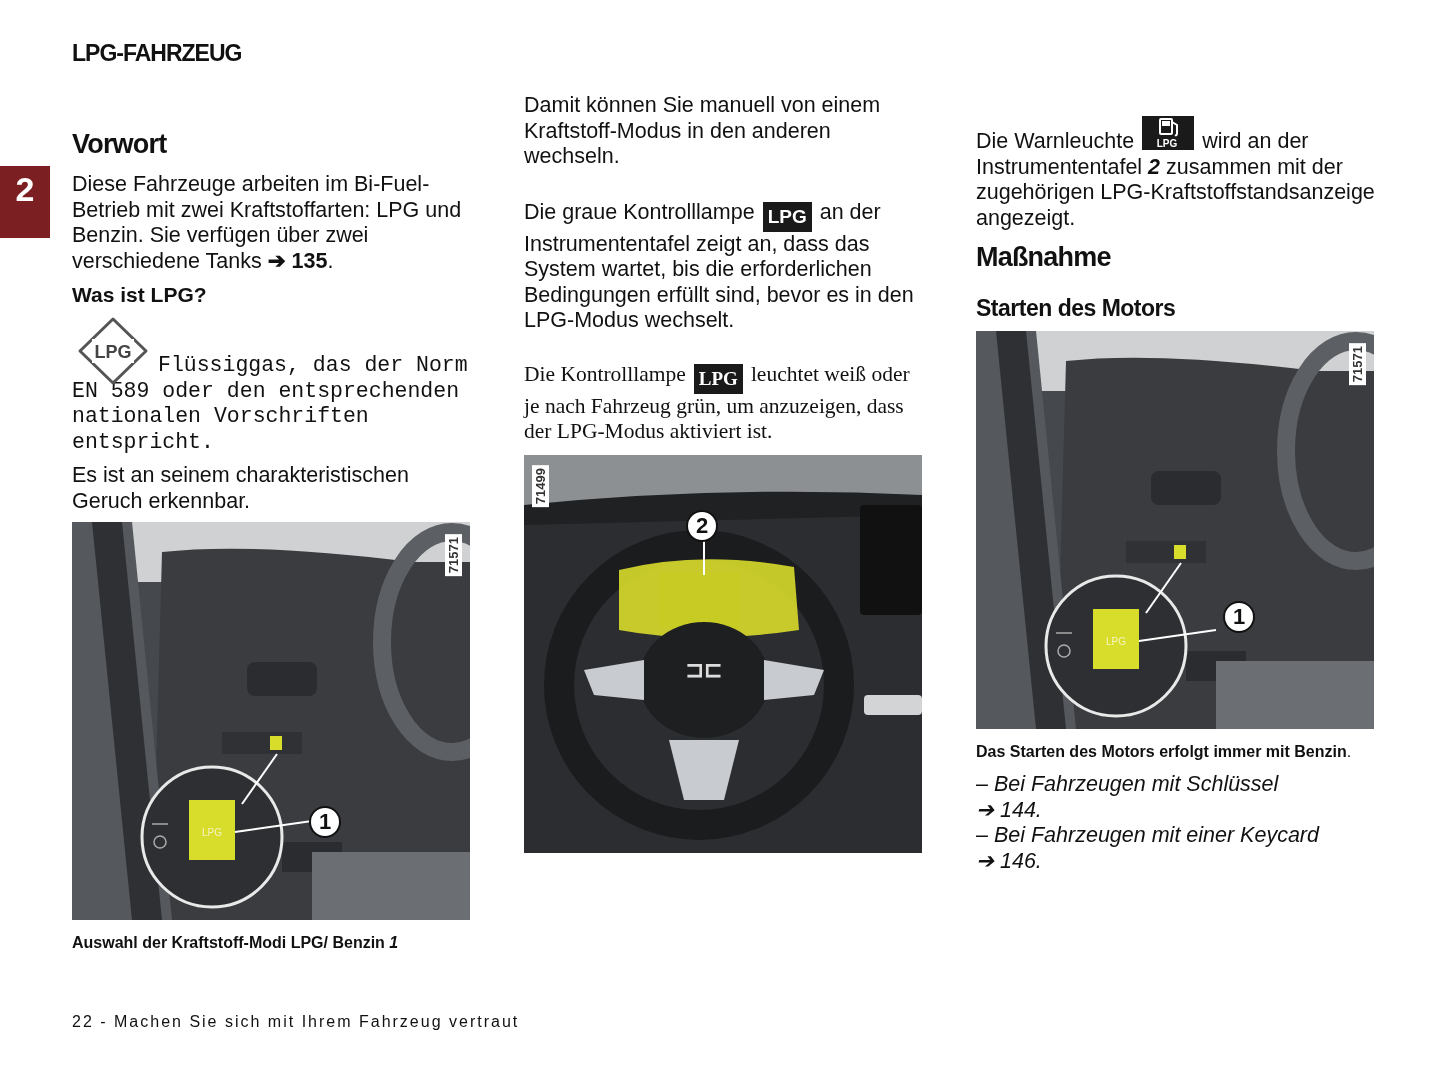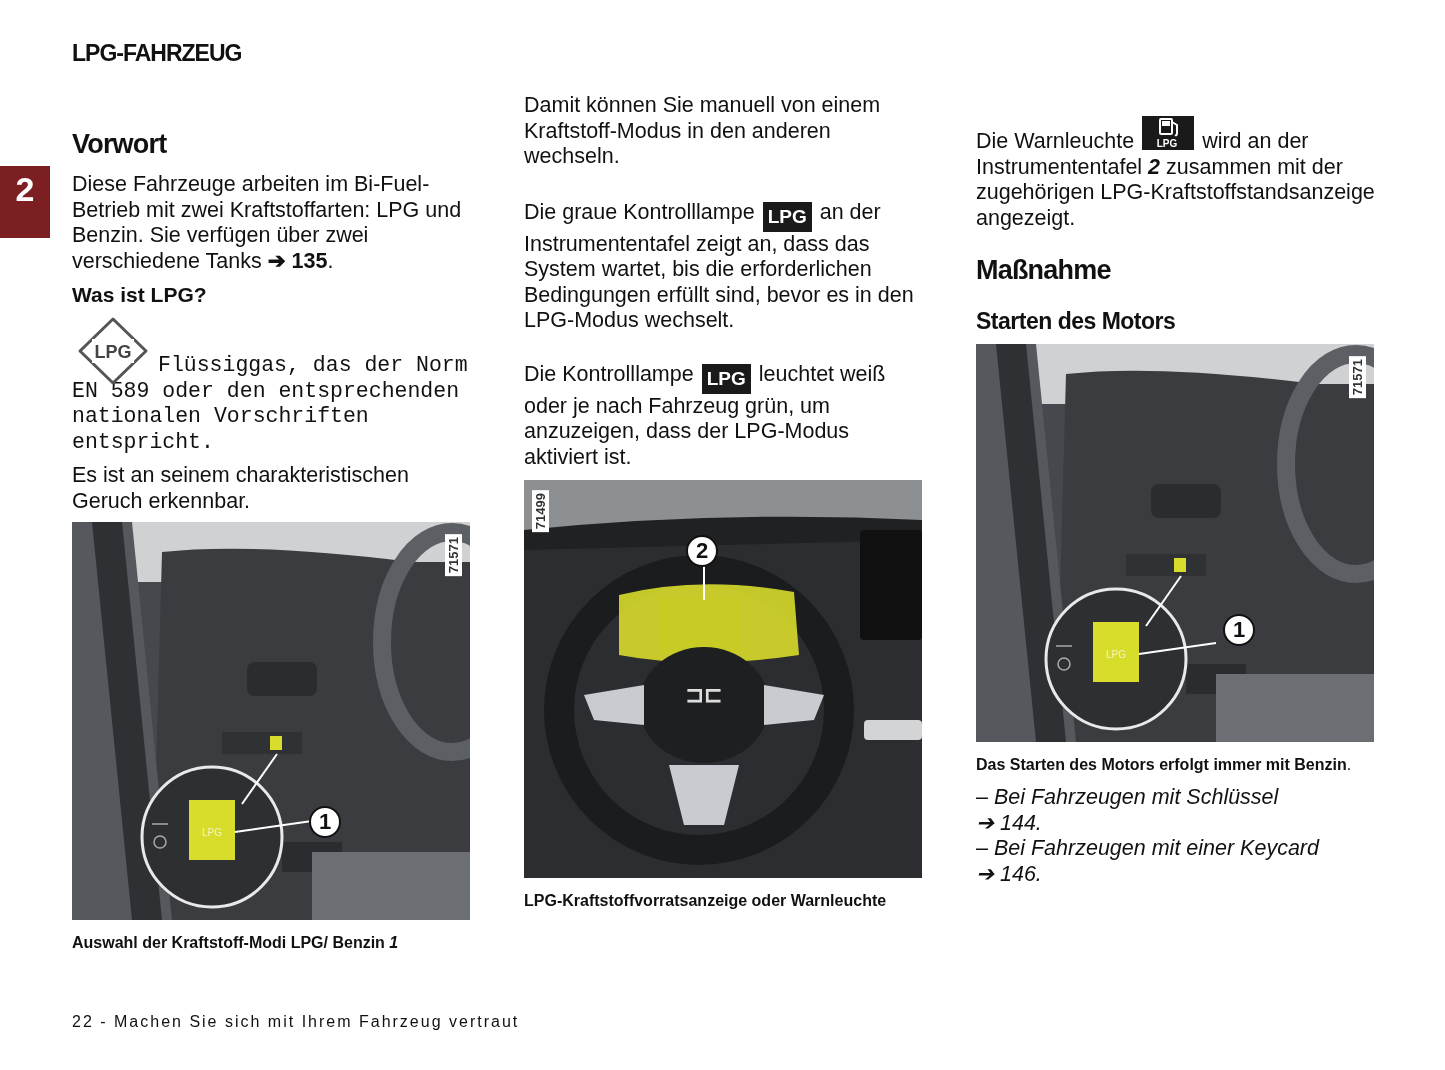--- a/index.html
+++ b/index.html
@@ -82,21 +82,21 @@
     <span>Auswahl der Kraftstoff-Modi LPG/ Benzin</span>
     <i>1</i>
   </p>
 </div>
 
 <div class="col col2">
   <p>Damit können Sie manuell von einem Kraftstoff-Modus in den anderen wechseln.</p>
   <p class="gap26" style="margin-top:30px;">
     <span>Die graue Kontrolllampe</span><span class="inline-icon">LPG</span><span>an der Instrumententafel zeigt an, dass das System wartet, bis die erforderlichen Bedingungen erfüllt sind, bevor es in den LPG-Modus wechselt.</span>
   </p>
-  <p style="margin-top:28px;">
+  <p style="margin-top:28px;font-family:Liberation Serif, serif;">
     <span>Die Kontrolllampe</span><span class="inline-icon">LPG</span><span>leuchtet weiß oder je nach Fahrzeug grün, um anzuzeigen, dass der LPG-Modus aktiviert ist.</span>
   </p>
 
   <div class="fig" style="margin-top:10px; width:398px; height:398px;">
     <svg width="398" height="398" viewBox="0 0 398 398">
       <rect width="398" height="398" fill="#2b2d30"></rect>
       <rect x="0" y="0" width="398" height="50" fill="#8d9093"></rect>
       <path d="M0 50 Q200 30 398 40 L398 60 L0 70 Z" fill="#1f2123"></path>
       <rect x="336" y="50" width="62" height="110" rx="4" fill="#111"></rect>
       <rect x="340" y="240" width="58" height="20" rx="4" fill="#d2d4d6"></rect>
@@ -106,37 +106,36 @@
       <ellipse cx="180" cy="225" rx="65" ry="58" fill="#1e1f21"></ellipse>
       <path d="M60 215 L120 205 L120 245 L70 240 Z" fill="#c8ccd0"></path>
       <path d="M300 215 L240 205 L240 245 L290 240 Z" fill="#c8ccd0"></path>
       <path d="M145 285 L215 285 L200 345 L160 345 Z" fill="#c8ccd0"></path>
       <text x="180" y="222" text-anchor="middle" font-size="22" fill="#ddd" font-family="Liberation Sans, sans-serif" font-weight="bold">⊐⊏</text>
       <line x1="180" y1="85" x2="180" y2="120" stroke="#fff" stroke-width="2"></line>
     </svg>
     <div class="fig-num" style="left:8px; top:10px;">71499</div>
     <div class="callout" style="left:162px; top:55px;">2</div>
   </div>
-  <p class="caption" style="margin-top:10px;">LPG-Kraftstoffvorratsanzeige oder Warnleuchte</p>
 </div>
 
 <div class="col col3">
   <p style="margin-top:16px;">
     <span>Die Warnleuchte</span><span class="inline-icon" style="padding:0 8px; line-height:14px; vertical-align:-2px;">
       <svg width="36" height="34" viewBox="0 0 36 34" style="display:block;">
         <rect x="10" y="3" width="12" height="15" rx="1" fill="none" stroke="#fff" stroke-width="2"></rect>
         <rect x="12" y="5" width="8" height="5" fill="#fff"></rect>
         <path d="M22 6 L27 9 L27 17 Q27 20 25 19" fill="none" stroke="#fff" stroke-width="2"></path>
         <text x="17" y="31" text-anchor="middle" font-size="10" fill="#fff" font-family="Liberation Sans, sans-serif" font-weight="bold">LPG</text>
       </svg>
     </span><span>wird an der Instrumententafel</span>
     <b><i>2</i></b>
     <span>zusammen mit der zugehörigen LPG-Kraftstoffstandsanzeige angezeigt.</span>
   </p>
-  <h2 class="h2" style="margin-top:23px;">Maßnahme</h2>
+  <h2 class="h2" style="margin-top:10px;">Maßnahme</h2>
   <h3 class="h3" style="margin-top:20px;">Starten des Motors</h3>
 
   <div class="fig" style="margin-top:8px; width:398px; height:398px;">
     <svg width="398" height="398" viewBox="0 0 398 398">
       <rect width="398" height="398" fill="#45484c"></rect>
       <rect x="0" y="0" width="398" height="60" fill="#cfd1d2"></rect>
       <path d="M90 30 Q180 20 340 40 L398 40 L398 398 L80 398 Z" fill="#3a3c40"></path>
       <path d="M0 0 L60 0 L100 398 L0 398 Z" fill="#55585c"></path>
       <path d="M20 0 L50 0 L90 398 L60 398 Z" fill="#2e3033"></path>
       <ellipse cx="380" cy="120" rx="70" ry="110" fill="none" stroke="#5c5f63" stroke-width="18"></ellipse>

